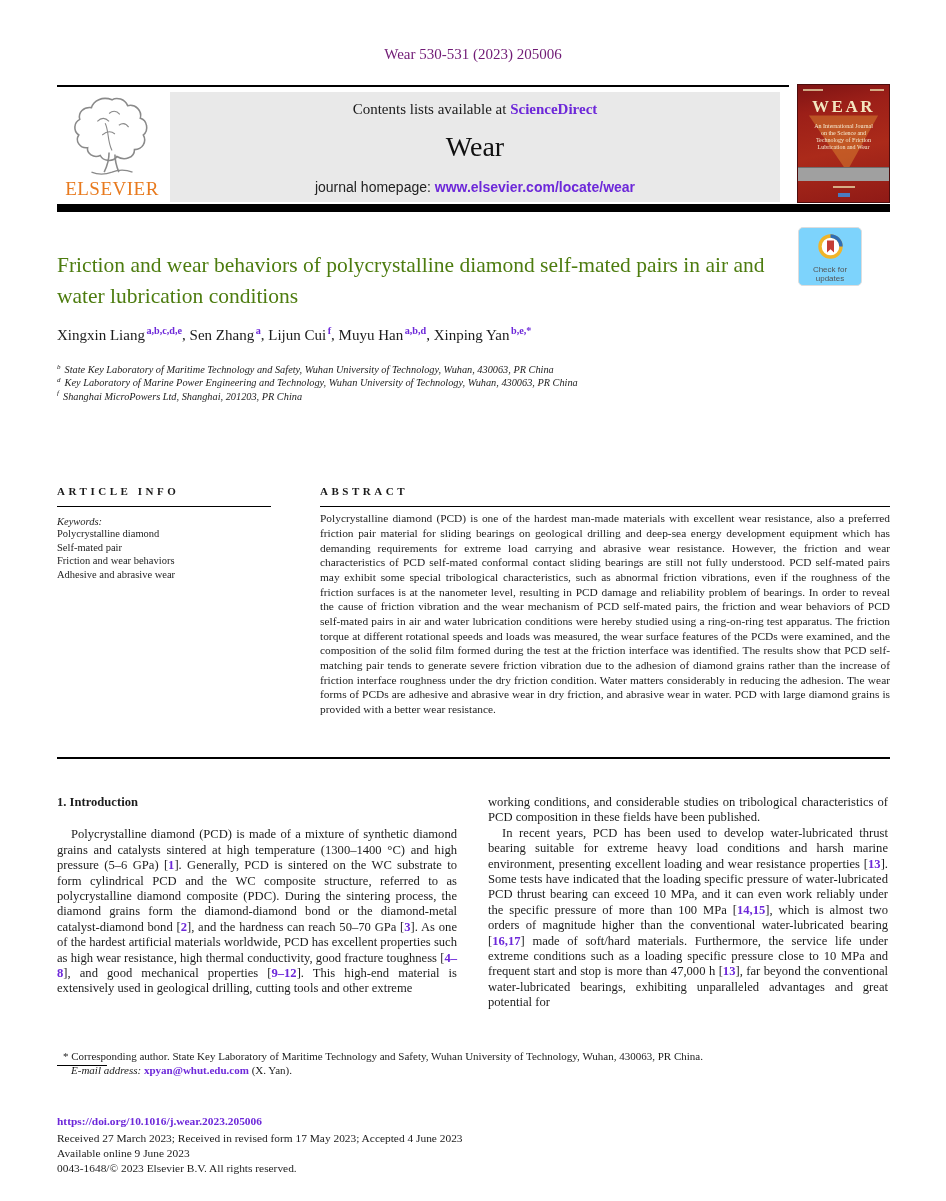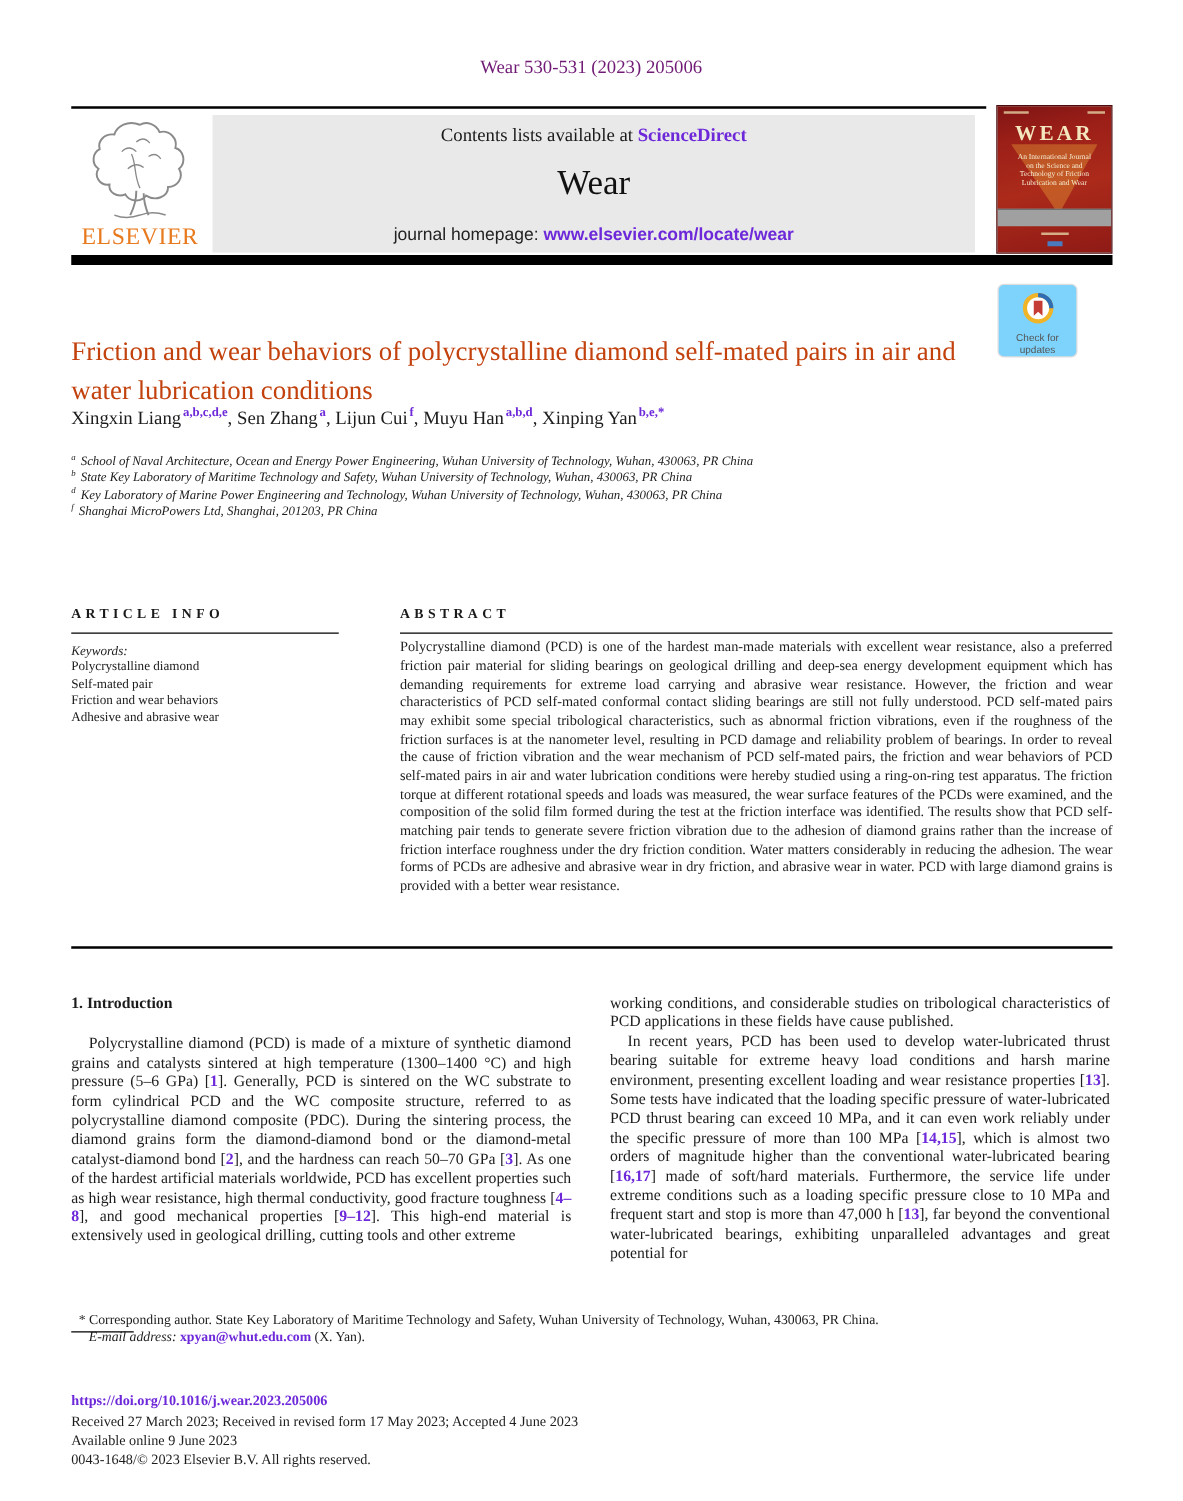--- a/index.html
+++ b/index.html
@@ -38,21 +38,21 @@
     font-size:6px;line-height:7px;color:#f6ecd2;}
   .cover .grayband{position:absolute;left:0;top:82px;width:100%;height:13px;background:#a0a0a0;border-top:1px solid #6f6f6f;}
   .cover .bluechip{position:absolute;left:50%;top:108px;width:12px;height:4px;margin-left:-6px;background:#4a7bbf;}
 
   
   .badge{left:798px;top:227px;width:64px;height:59px;background:#7dd3fc;border:1px solid #ddd;
     border-radius:5px;text-align:center;box-sizing:border-box;}
   .badge .label{font-family:"Liberation Sans", sans-serif;font-size:8px;line-height:9px;color:#555;margin-top:1px;}
 
   
-  .title{left:57px;top:250px;width:745px;font-size:21.5px;line-height:31px;color:#c2410c;margin-top:16px;}
+  .title{left:57px;top:250px;width:745px;font-size:21.5px;line-height:31px;color:#4d7c0f;}
   .authors{left:57px;top:327px;width:780px;font-size:15px;}
   .authors sup{margin-left:1.5px;}
   .affils{left:57px;top:363px;width:800px;font-size:10.3px;line-height:13.4px;font-style:italic;}
   .affils .aff sup{margin-right:1.5px;}
 
   
   .sec-head{font-size:11px;font-weight:bold;letter-spacing:0.32em;color:#1a1a1a;}
   .info-col{left:57px;top:485px;width:214px;}
   .abstract-col{left:320px;top:485px;width:570px;}
   .head-rule{height:1.4px;background:#000;margin-top:9px;}
@@ -131,21 +131,20 @@
     </svg>
   </span>
   <div class="label">Check for updates</div>
 </div>
 
 <div class="abs title">Friction and wear behaviors of polycrystalline diamond self-mated pairs in air and water lubrication conditions</div>
 
 <div class="abs authors"><span>Xingxin Liang</span><sup class="lnk">a,b,c,d,e</sup><span>, Sen Zhang</span><sup class="lnk">a</sup><span>, Lijun Cui</span><sup class="lnk">f</sup><span>, Muyu Han</span><sup class="lnk">a,b,d</sup><span>, Xinping Yan</span><sup class="lnk">b,e,*</sup></div>
 
 <div class="abs affils">
-  <div class="aff"><sup>a</sup><span> School of Naval Architecture, Ocean and Energy Power Engineering, Wuhan University of Technology, Wuhan, 430063, PR China</span></div>
   <div class="aff"><sup>b</sup><span> State Key Laboratory of Maritime Technology and Safety, Wuhan University of Technology, Wuhan, 430063, PR China</span></div>
   <div class="aff"><sup>d</sup><span> Key Laboratory of Marine Power Engineering and Technology, Wuhan University of Technology, Wuhan, 430063, PR China</span></div>
   <div class="aff"><sup>f</sup><span> Shanghai MicroPowers Ltd, Shanghai, 201203, PR China</span></div>
 </div>
 
 <div class="abs info-col">
   <div class="sec-head">ARTICLE INFO</div>
   <div class="head-rule"></div>
   <div class="kw-label">Keywords:</div>
   <div class="kw">Polycrystalline diamond</div>
@@ -161,21 +160,21 @@
 </div>
 
 <div class="abs block-rule"></div>
 
 <div class="abs col col-left">
   <div class="body-head">1. Introduction</div>
   <div class="para indent"><span>Polycrystalline diamond (PCD) is made of a mixture of synthetic diamond grains and catalysts sintered at high temperature (1300–1400 °C) and high pressure (5–6 GPa) [</span><span class="lnk">1</span><span>]. Generally, PCD is sintered on the WC substrate to form cylindrical PCD and the WC composite structure, referred to as polycrystalline diamond composite (PDC). During the sintering process, the diamond grains form the diamond-diamond bond or the diamond-metal catalyst-diamond bond [</span><span class="lnk">2</span><span>], and the hardness can reach 50–70 GPa [</span><span class="lnk">3</span><span>]. As one of the hardest artificial materials worldwide, PCD has excellent properties such as high wear resistance, high thermal conductivity, good fracture toughness [</span><span class="lnk">4–8</span><span>], and good mechanical properties [</span><span class="lnk">9–12</span><span>]. This high-end material is extensively used in geological drilling, cutting tools and other extreme</span></div>
 </div>
 
 <div class="abs col col-right">
-  <div class="para"><span>working conditions, and considerable studies on tribological characteristics of PCD applications in these fields have cause published.</span></div>
+  <div class="para"><span>working conditions, and considerable studies on tribological characteristics of PCD composition in these fields have been published.</span></div>
   <div class="para indent"><span>In recent years, PCD has been used to develop water-lubricated thrust bearing suitable for extreme heavy load conditions and harsh marine environment, presenting excellent loading and wear resistance properties [</span><span class="lnk">13</span><span>]. Some tests have indicated that the loading specific pressure of water-lubricated PCD thrust bearing can exceed 10 MPa, and it can even work reliably under the specific pressure of more than 100 MPa [</span><span class="lnk">14,15</span><span>], which is almost two orders of magnitude higher than the conventional water-lubricated bearing [</span><span class="lnk">16,17</span><span>] made of soft/hard materials. Furthermore, the service life under extreme conditions such as a loading specific pressure close to 10 MPa and frequent start and stop is more than 47,000 h [</span><span class="lnk">13</span><span>], far beyond the conventional water-lubricated bearings, exhibiting unparalleled advantages and great potential for</span></div>
 </div>
 
 <div class="abs fn-rule"></div>
 <div class="abs fn">
   <div class="line1"><span>* Corresponding author. State Key Laboratory of Maritime Technology and Safety, Wuhan University of Technology, Wuhan, 430063, PR China.</span></div>
   <div class="line2"><span class="it">E-mail address:</span><span> </span><span class="lnk">xpyan@whut.edu.com</span><span> (X. Yan).</span></div>
 </div>
 
 <div class="abs doi lnk">https://doi.org/10.1016/j.wear.2023.205006</div>

